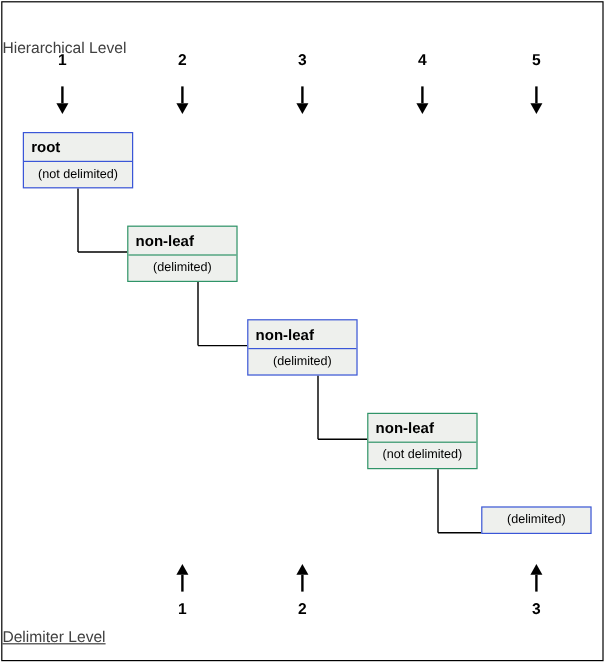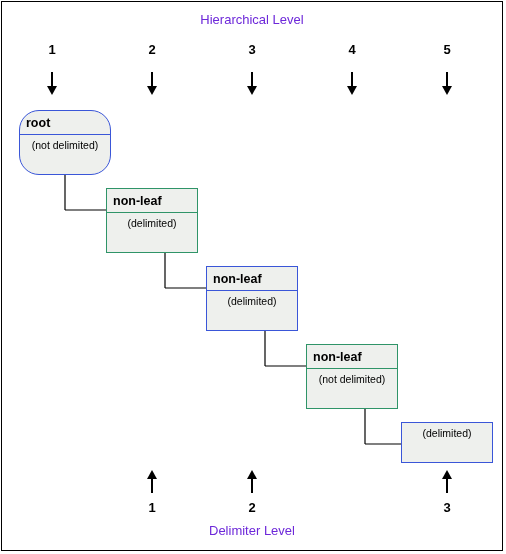--- a/index.html
+++ b/index.html
@@ -12,26 +12,27 @@
     position: relative;
     width: 502px;
     height: 550px;
     border: 1px solid #000;
     margin: 1px;
     box-sizing: border-box;
   }
   .title-top, .title-bottom {
     position: absolute;
     width: 100%;
-    text-align: center;
+    text-align: left;
     font-size: 13px;
-    color: #6d28d9;
+    color: #404040;
+    margin-top: 20px;
   }
   .title-top { top: 10px; }
-  .title-bottom { bottom: 12px; }
+  .title-bottom { bottom: 12px; text-decoration: underline; }
   .level-label {
     position: absolute;
     font-size: 13px;
     font-weight: bold;
     color: #000;
     transform: translateX(-50%);
   }
   .arrow-down, .arrow-up {
     position: absolute;
     width: 0; height: 0;
@@ -64,21 +65,21 @@
   .node-title {
     padding: 5px 6px 4px 6px;
     font-weight: bold;
     border-bottom: 1px solid;
     text-align: left;
     font-size: 12.5px;
   }
   .node.blue-border .node-title { border-bottom-color: #3a56d8; }
   .node.green-border .node-title { border-bottom-color: #2f9468; }
   .node-sub {
-    padding: 4px 5px 23px 5px;
+    padding: 4px 5px 5px 5px;
     font-size: 10.5px;
     text-align: center;
   }
   svg.connectors {
     position: absolute;
     left: 0; top: 0;
     width: 502px; height: 550px;
     z-index: 1;
   }
   svg.connectors line {
@@ -117,21 +118,21 @@
     <line x1="163" y1="230" x2="163" y2="286"></line>
     <line x1="163" y1="286" x2="204" y2="286"></line>
 
     <line x1="263" y1="308" x2="263" y2="364"></line>
     <line x1="263" y1="364" x2="304" y2="364"></line>
 
     <line x1="363" y1="386" x2="363" y2="442"></line>
     <line x1="363" y1="442" x2="399" y2="442"></line>
   </svg>
 
-  <div class="node blue-border" style="left:17px; top:108px;border-radius:20px;">
+  <div class="node blue-border" style="left:17px; top:108px;">
     <div class="node-title">root</div>
     <div class="node-sub">(not delimited)</div>
   </div>
 
   <div class="node green-border" style="left:104px; top:186px;">
     <div class="node-title">non-leaf</div>
     <div class="node-sub">(delimited)</div>
   </div>
 
   <div class="node blue-border" style="left:204px; top:264px;">

